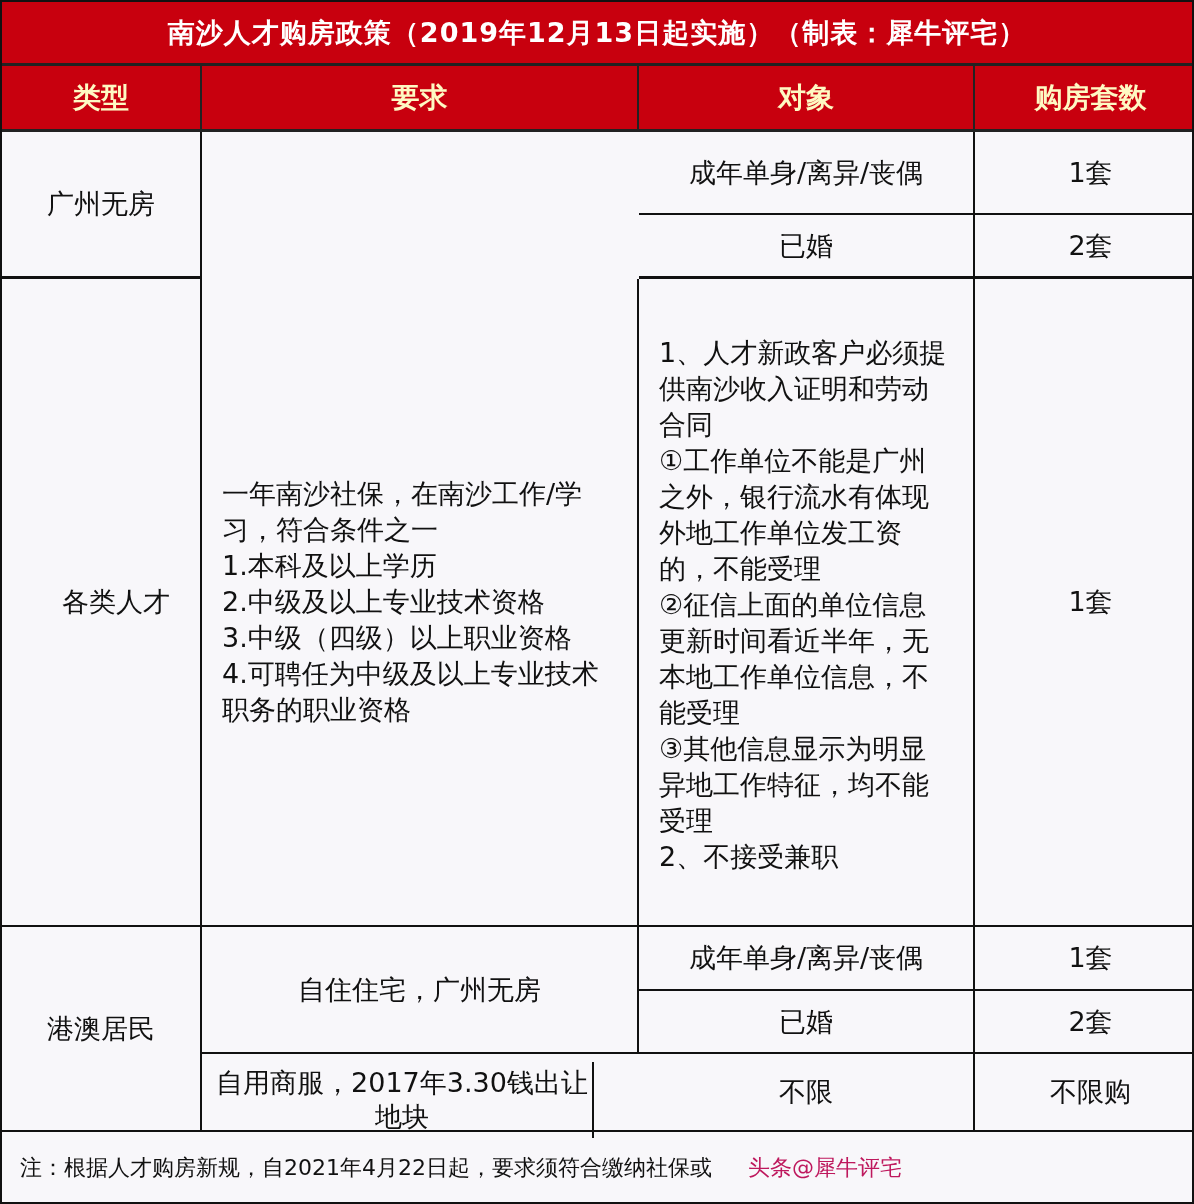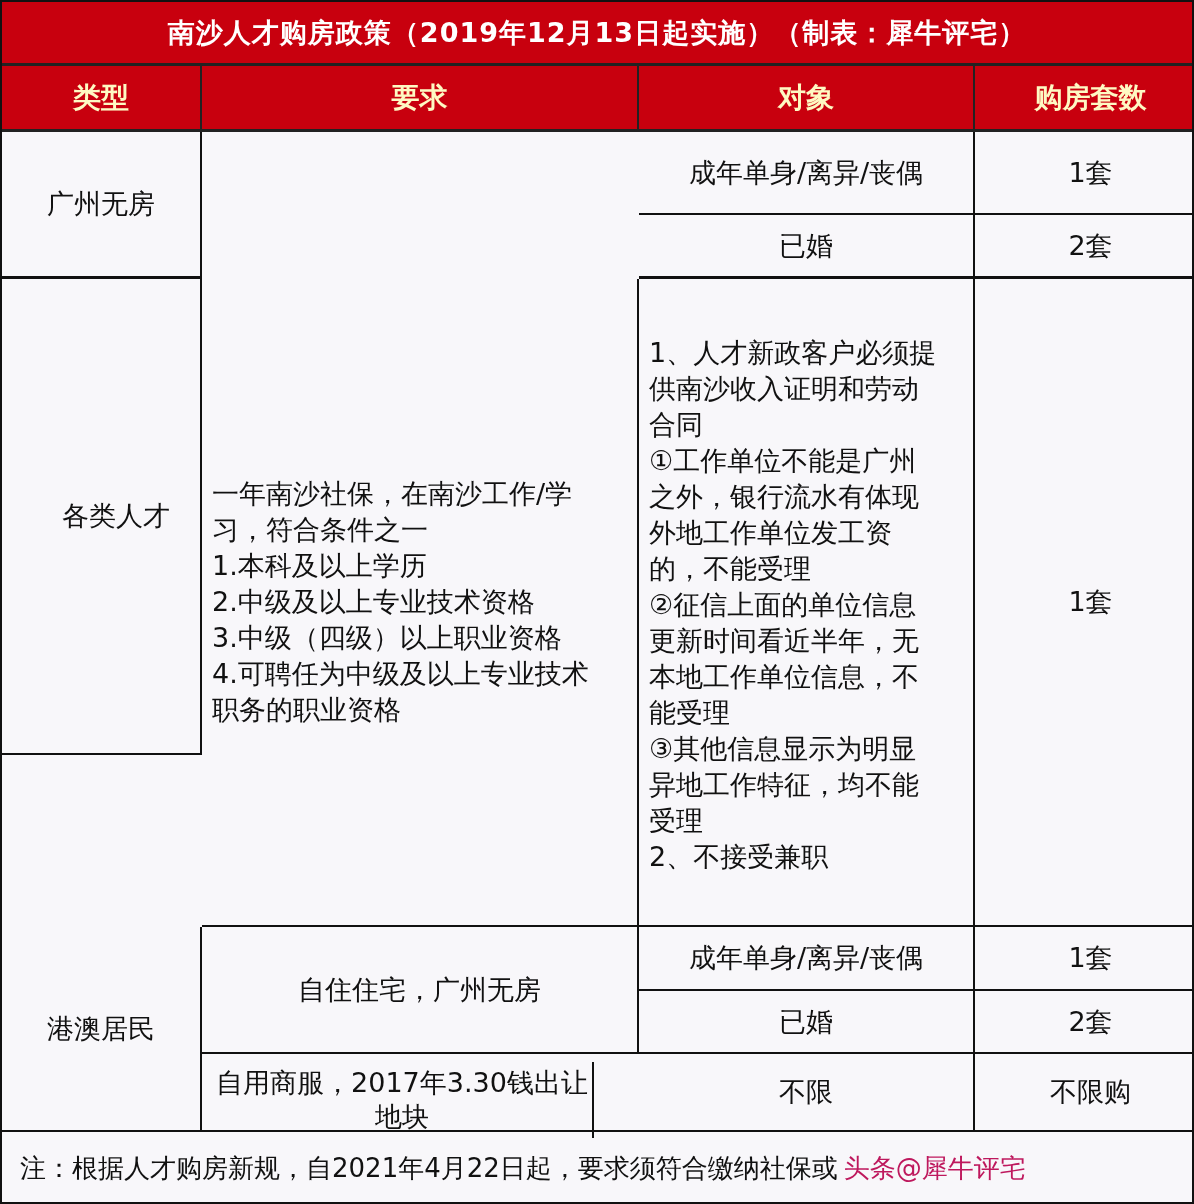--- a/index.html
+++ b/index.html
@@ -1,43 +1,43 @@
 <!DOCTYPE html>
 <html><head>
 <meta charset="utf-8">
 <style>
   html, body { margin:0; padding:0; background:#f7f6f9; }
   body { width:1194px; height:1204px; overflow:hidden; font-family:"DejaVu Sans","Liberation Sans",sans-serif; color:#111; }
   .wrap { position:relative; width:1194px; height:1204px; box-sizing:border-box; border:2px solid #111; background:#f8f7fa; }
   .title { position:absolute; left:0; top:0; width:1190px; height:64px; background:#c8000e; color:#fff; font-weight:bold; font-size:27px; display:flex; align-items:center; justify-content:center; border-bottom:3px solid #222; box-sizing:border-box; letter-spacing:1px; }
   .cell { position:absolute; box-sizing:border-box; border-right:2px solid #111; border-bottom:2px solid #111; display:flex; align-items:center; justify-content:center; text-align:center; font-size:27px; line-height:36px; }
   .hdr { background:#c8000e; color:#fef9c3; font-weight:bold; font-size:28px; border-color:#222; border-bottom:3px solid #222; }
-  .left { justify-content:flex-start; text-align:left; padding-left:10px; }
+  .left { justify-content:flex-start; text-align:left; padding-left:20px; }
   .multi { white-space:pre-line; }
   .noright { border-right:none;padding-left:14px; }
-  .note { position:absolute; left:0; top:1128px; width:1190px; height:74px; display:flex; align-items:center; padding-left:18px; box-sizing:border-box; font-size:26px; border-top:2px solid #111; }
+  .note { position:absolute; left:0; top:1128px; width:1190px; height:74px; display:flex; align-items:center; padding-left:18px; box-sizing:border-box; font-size:22px; border-top:2px solid #111;gap:30px; }
 </style>
 </head>
 <body>
 
 <div class="wrap">
   <div class="title">南沙人才购房政策（2019年12月13日起实施）（制表：犀牛评宅）</div>
 
   <div class="cell hdr" style="left:0;top:64px;width:200px;height:66px;">类型</div>
   <div class="cell hdr" style="left:200px;top:64px;width:437px;height:66px;">要求</div>
   <div class="cell hdr" style="left:637px;top:64px;width:336px;height:66px;">对象</div>
   <div class="cell hdr noright" style="left:973px;top:64px;width:217px;height:66px;">购房套数</div>
 
   <div class="cell" style="left:0;top:130px;width:200px;height:147px;border-bottom-width:3px;">广州无房</div>
   <div class="cell" style="left:637px;top:130px;width:336px;height:83px;">成年单身/离异/丧偶</div>
   <div class="cell noright" style="left:973px;top:130px;width:217px;height:83px;">1套</div>
   <div class="cell" style="left:637px;top:213px;width:336px;height:64px;border-bottom-width:3px;">已婚</div>
   <div class="cell noright" style="left:973px;top:213px;width:217px;height:64px;border-bottom-width:3px;">2套</div>
 
-  <div class="cell" style="left:0;top:277px;width:200px;height:476px;padding-left:30px;">各类人才</div>
+  <div class="cell" style="left:0;top:277px;width:200px;height:648px;padding-left:30px;">各类人才</div>
   <div class="cell multi left" style="left:200px;top:277px;width:437px;height:648px;line-height:36px;">一年南沙社保，在南沙工作/学
 习，符合条件之一
 1.本科及以上学历
 2.中级及以上专业技术资格
 3.中级（四级）以上职业资格
 4.可聘任为中级及以上专业技术
 职务的职业资格</div>
   <div class="cell multi left" style="left:637px;top:277px;width:336px;height:648px;line-height:36px;align-items:flex-start;padding-top:56px;">1、人才新政客户必须提
 供南沙收入证明和劳动
 合同

